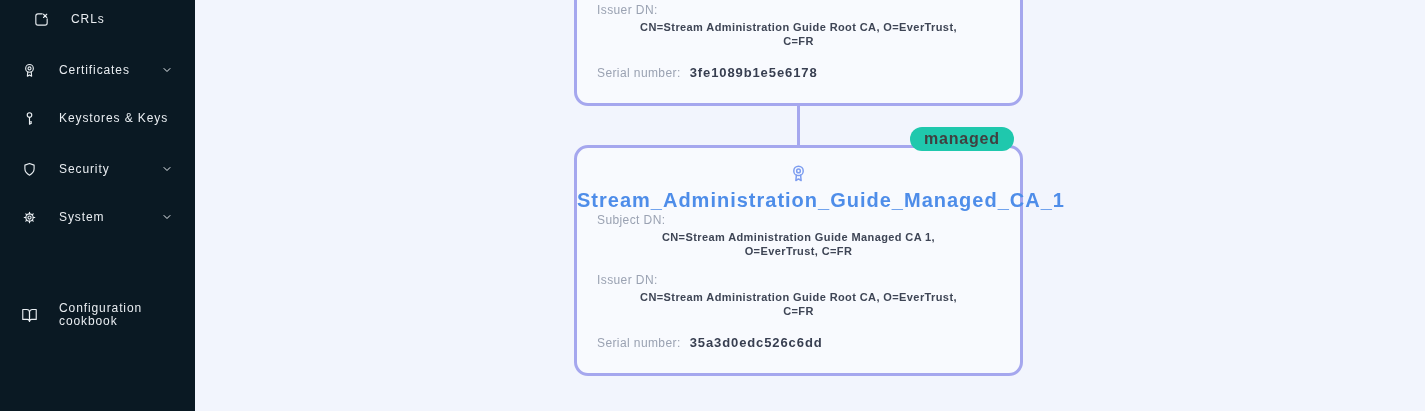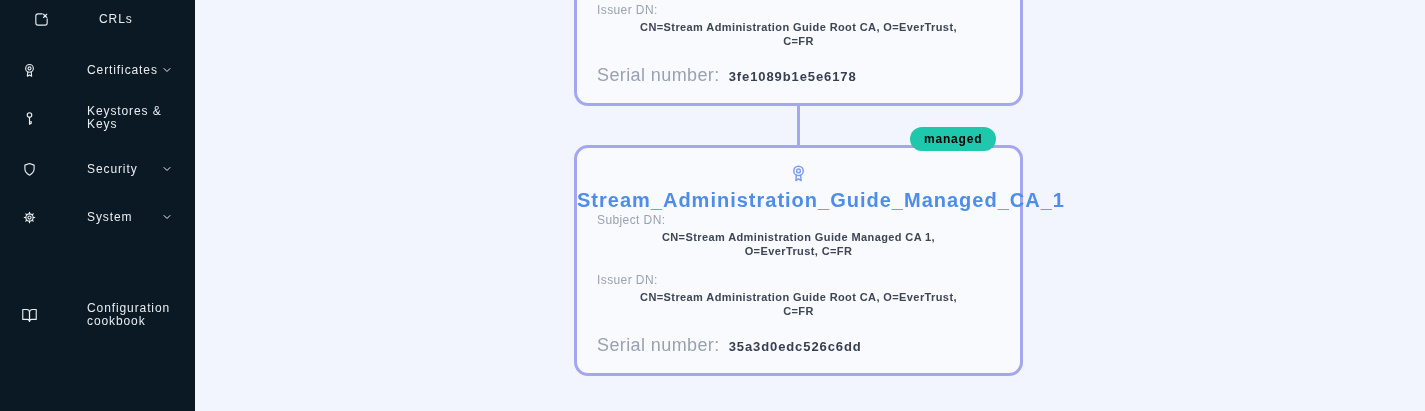--- a/index.html
+++ b/index.html
@@ -3,21 +3,21 @@
 <meta charset="utf-8">
 <style>
   * { margin:0; padding:0; box-sizing:border-box; }
   html,body { width:1425px; height:411px; overflow:hidden; background:#f2f5fd;
               font-family:"Liberation Sans", sans-serif; }
   .page { position:relative; width:1425px; height:411px; }
 
   
   .sidebar { position:absolute; left:0; top:0; width:195px; height:411px; background:#0a1923; z-index:5; }
   .sb-item { position:absolute; left:0; width:195px; min-height:26px; display:flex; align-items:center;
-             padding-left:21px; color:#e9edf1; cursor:pointer;gap:28px; }
+             padding-left:21px; color:#e9edf1; cursor:pointer; }
   .sb-item.indented { padding-left:33px; }
   .sb-icon { width:17px; height:17px; flex:none; display:flex; align-items:center; justify-content:center; }
   .sb-icon svg { width:17px; height:17px; stroke:#e9eef2; fill:none; stroke-width:1.6;
                  stroke-linecap:round; stroke-linejoin:round; }
   .sb-label { margin-left:21px; font-size:12px; letter-spacing:0.9px; line-height:13px; font-weight:500; }
   .sb-chevron { position:absolute; right:22px; top:50%; transform:translateY(-50%); display:flex; }
   .sb-chevron svg { width:12px; height:12px; stroke:#e9eef2; fill:none; stroke-width:2;
                     stroke-linecap:round; stroke-linejoin:round; }
 
   
@@ -25,38 +25,38 @@
 
   .card { position:absolute; left:379px; width:449px; height:231px; background:#f8fafe;
           border:3px solid #a5a7ee; border-radius:14px; }
   .card-root { top:-125px; }
   .card-managed { top:145px; }
   .card-inner { position:relative; width:100%; height:100%; }
 
   .connector { position:absolute; left:602px; top:104px; width:3px; height:43px; background:#a5a7ee; }
 
   .badge { position:absolute; left:715px; top:127px; height:24px; border-radius:12px; padding:0 14px;
-           display:flex; align-items:center; color:#000000; font-size:12px; font-weight:700;
+           display:flex; align-items:center; color:#404040; font-size:16px; font-weight:700;
            letter-spacing:0.8px; z-index:6; }
 
   .ci-icon { position:absolute; top:15px; left:0; right:0; display:flex; justify-content:center; }
   .ci-icon svg { width:21px; height:21px; stroke:#7d9df0; fill:none; stroke-width:1.7;
                  stroke-linecap:round; stroke-linejoin:round; }
   .ci-title { position:absolute; top:41px; left:0; right:0; text-align:center; font-size:20px;
               font-weight:700; letter-spacing:1px; cursor:pointer; }
   .ci-label { position:absolute; left:20px; font-size:12px; color:#9aa2b2; letter-spacing:0.4px; }
   .subject-label { top:65px; }
   .issuer-label { top:125px; }
   .ci-value { position:absolute; left:26px; right:26px; text-align:center; font-size:11px;
               font-weight:600; color:#3e4555; letter-spacing:0.4px; line-height:13.5px; }
   .ci-value span { display:block; }
   .subject-value { top:83px; }
   .issuer-value { top:143px; }
   .ci-serial { position:absolute; top:187px; left:20px; display:flex; align-items:baseline; gap:9px; }
-  .serial-label { font-size:18px; color:#9aa2b2; letter-spacing:0.4px; }
+  .serial-label { font-size:12px; color:#9aa2b2; letter-spacing:0.4px; }
   .serial-value { font-size:13px; font-weight:600; color:#373e50; letter-spacing:0.9px; }
 </style>
 </head>
 <body>
 
 <div class="page">
 
   <nav class="sidebar" id="sidebar">
       <div class="sb-item indented" style="top: 6px;">
         <span class="sb-icon">

